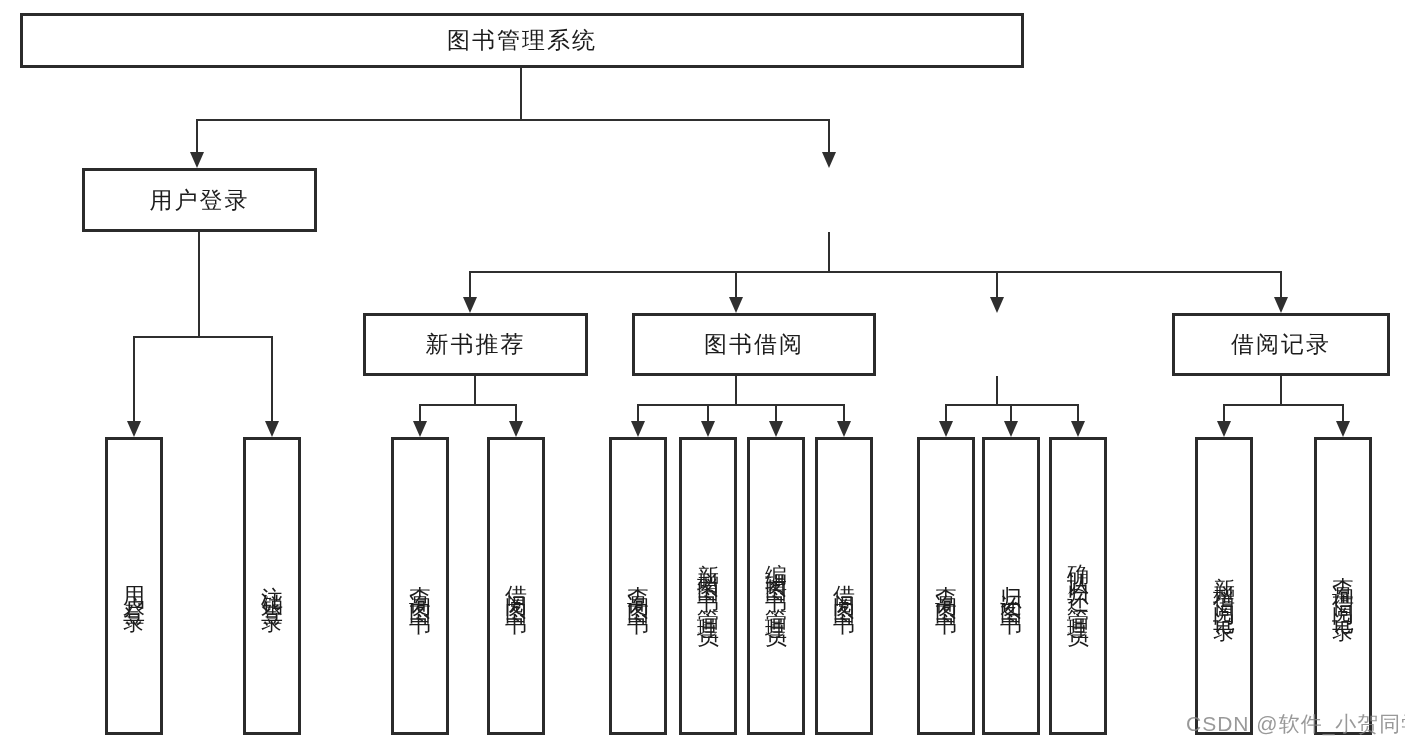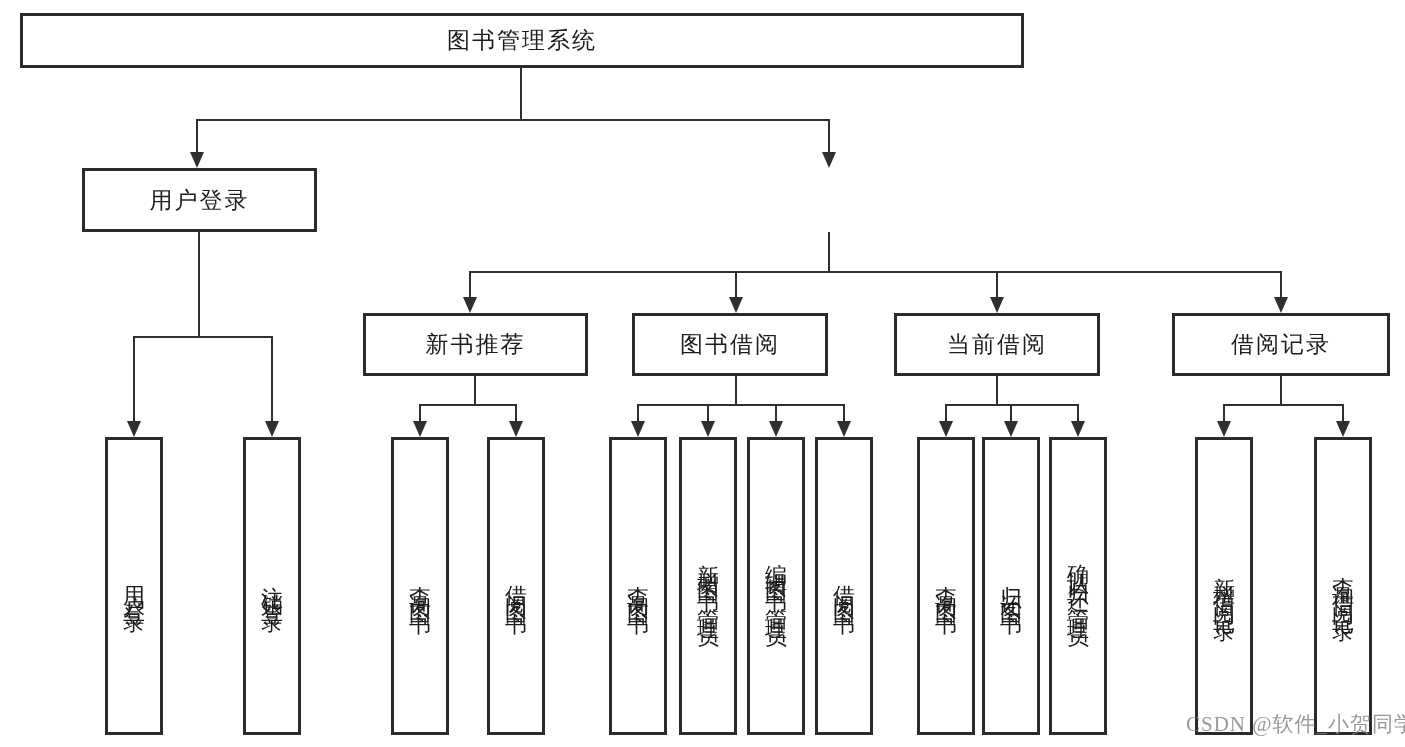--- a/index.html
+++ b/index.html
@@ -1,21 +1,21 @@
 <!DOCTYPE html>
 <html><head>
 <meta charset="utf-8">
 <style>
   html, body { margin: 0; padding: 0; background: #ffffff; }
   #canvas {
     position: relative;
     width: 1405px;
     height: 747px;
     background: #ffffff;
-    font-family: Liberation Serif, serif;
+    font-family: Liberation Sans, sans-serif;
     overflow: hidden;
   }
   .box {
     position: absolute;
     box-sizing: border-box;
     border: 3px solid #2b2b2b;
     background: #ffffff;
     display: flex;
     align-items: center;
     justify-content: center;
@@ -54,22 +54,21 @@
 </head>
 <body>
 
 <div id="canvas">
 
   <div class="box" style="left:20px;top:13px;width:1004px;height:55px">图书管理系统</div>
 
   <div class="box" style="left:82px;top:168px;width:235px;height:64px">用户登录</div>
 
   <div class="box" style="left:363px;top:313px;width:225px;height:63px">新书推荐</div>
-  <div class="box" style="left:632px;top:313px;width:196px;height:63px">图书借阅</div>
-  <div class="box" style="left:894px;top:313px;width:206px;height:63px">当前借阅</div>
+  <div class="box" style="left:632px;top:313px;width:244px;height:63px">图书借阅</div>
   <div class="box" style="left:1172px;top:313px;width:218px;height:63px">借阅记录</div>
 
   <div class="box vbox" style="left:105px;top:437px;width:58px;height:298px">用户登录</div>
   <div class="box vbox" style="left:243px;top:437px;width:58px;height:298px">注销登录</div>
 
   <div class="box vbox" style="left:391px;top:437px;width:58px;height:298px">查询图书</div>
   <div class="box vbox" style="left:487px;top:437px;width:58px;height:298px">借阅图书</div>
 
   <div class="box vbox" style="left:609px;top:437px;width:58px;height:298px">查询图书</div>
   <div class="box vbox" style="left:679px;top:437px;width:58px;height:298px">新增图书（管理员）</div>

